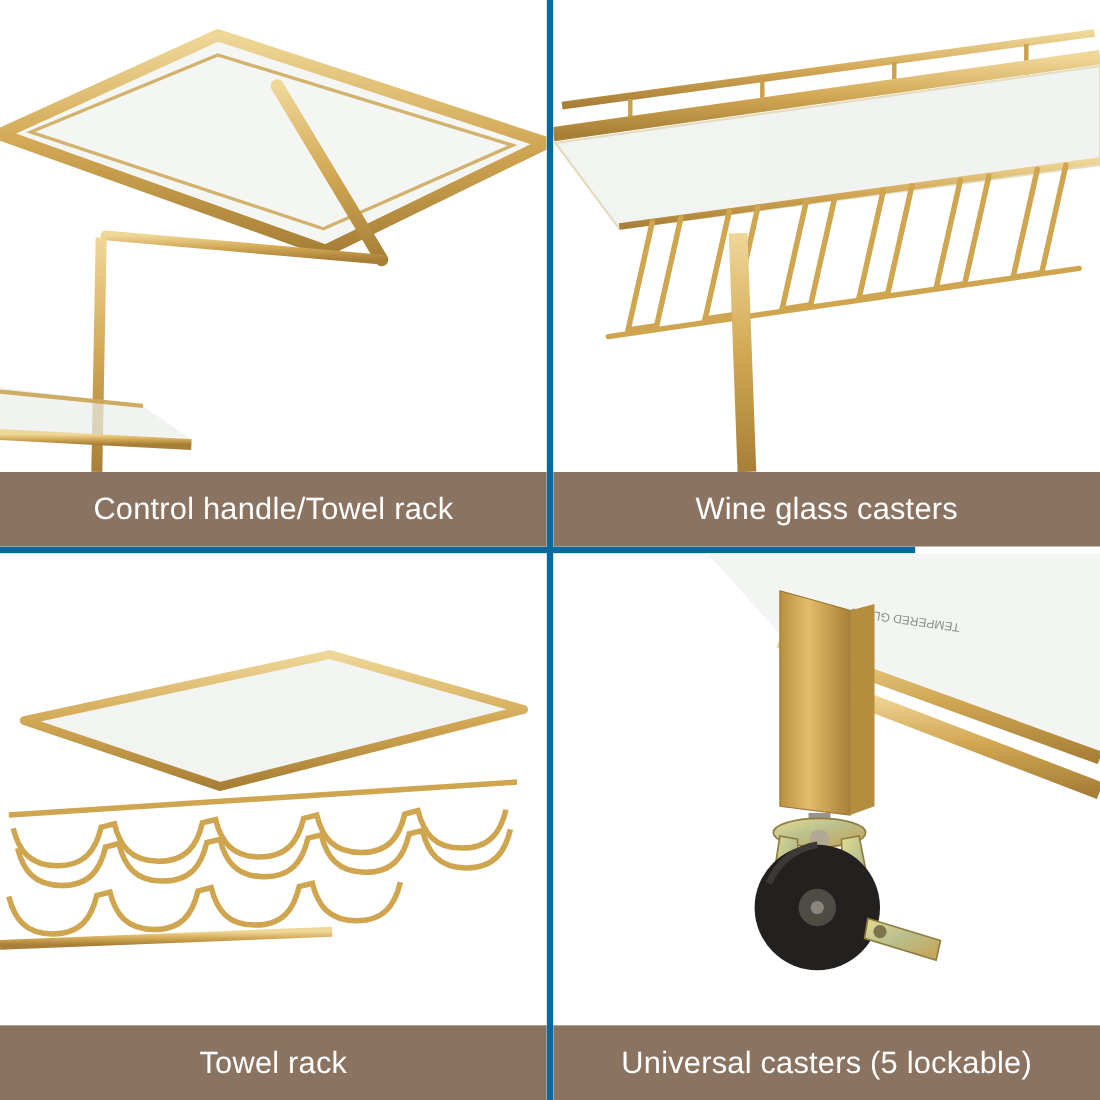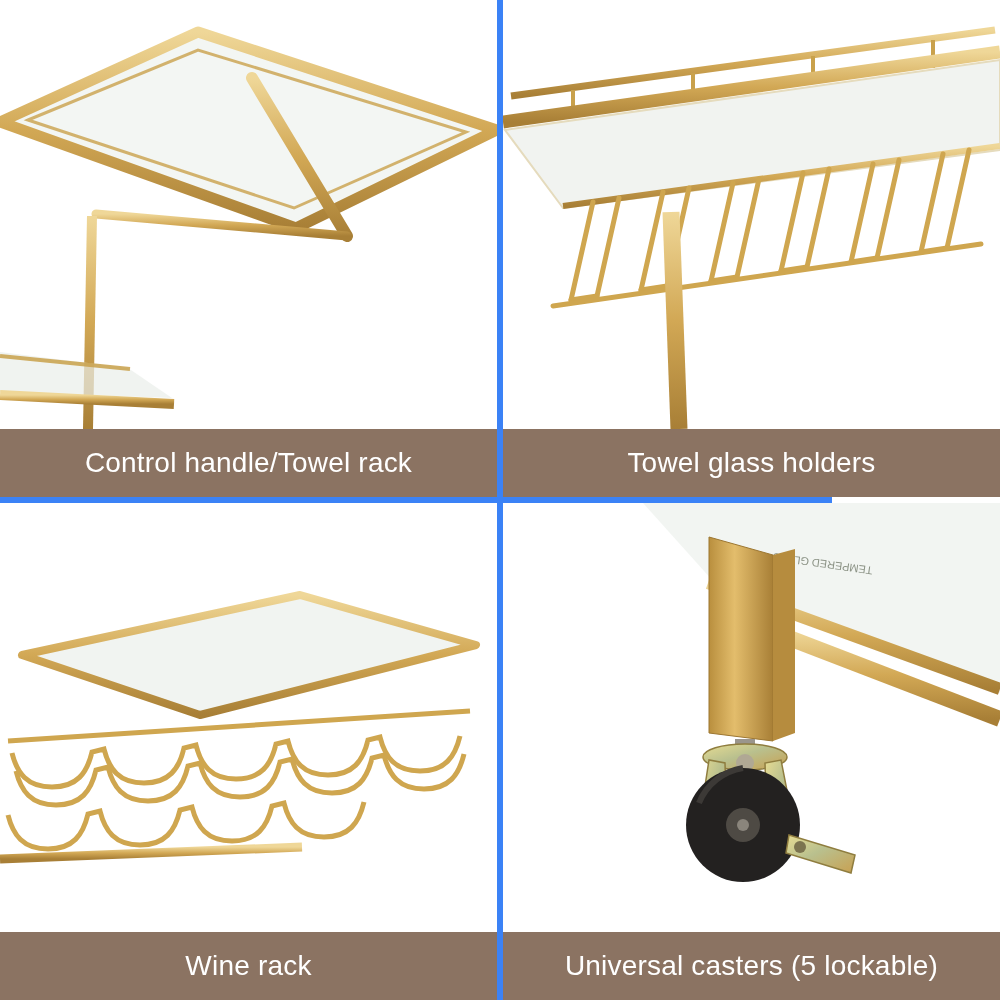--- a/index.html
+++ b/index.html
@@ -3,21 +3,21 @@
 <meta charset="utf-8">
 <style>
   html,body{margin:0;padding:0;background:#ffffff;}
   body{width:1000px;height:1000px;font-family:"Liberation Sans",sans-serif;}
   .grid{
     width:832px;height:1000px;
     display:grid;
     grid-template-columns:497px 497px;
     grid-template-rows:497px 497px;
     gap:6px;
-    background:#3b82f6;
+    background:#0369a1;
   }
   .panel{display:flex;flex-direction:column;background:#ffffff;overflow:hidden;}
   .photo{flex:1 1 auto;height:429px;position:relative;background:#ffffff;}
   .photo svg{display:block;width:100%;height:100%;}
   .caption{
     height:68px;flex:0 0 68px;
     background:#8b7362;color:#ffffff;
     display:flex;align-items:center;justify-content:center;
     font-size:28px;letter-spacing:.2px;
   }
@@ -90,21 +90,21 @@
             <line x1="348" y1="262" x2="374" y2="258"></line>
           <line x1="440" y1="154" x2="418" y2="252"></line>
             <line x1="466" y1="150" x2="444" y2="248"></line>
             <line x1="418" y1="252" x2="444" y2="248"></line>
           <line x1="50" y1="306" x2="478" y2="244"></line>
         </g>
         <line x1="168" y1="212" x2="176" y2="429" stroke="url(#gold2)" stroke-width="17"></line>
       </svg>
     </div>
     <div class="caption">
-      <span>Towel glass holders</span>
+      <span>Wine glass casters</span>
     </div>
   </div>
 
   <div class="panel">
     <div class="photo">
       <svg viewBox="0 0 497 429">
         <defs>
           <linearGradient id="gold3" x1="0" y1="0" x2="0" y2="1">
             <stop offset="0" stop-color="#efd798"></stop>
               <stop offset="0.5" stop-color="#d2a855"></stop>
@@ -118,21 +118,21 @@
         <g stroke="#cfa64f" stroke-width="5" fill="none">
           <path d="M12 250 c5 20 15 34 40 34 c25 0 35 -14 40 -35 l12 -3 c5 20 15 34 40 34 c25 0 35 -14 40 -35 l12 -3 c5 20 15 34 40 34 c25 0 35 -14 40 -35 l12 -3 c5 20 15 34 40 34 c25 0 35 -14 40 -35 l12 -3 c5 20 15 34 40 34 c25 0 35 -14 40 -35"></path>
           <path d="M12 250 c5 20 15 34 40 34 c25 0 35 -14 40 -35 l12 -3 c5 20 15 34 40 34 c25 0 35 -14 40 -35 l12 -3 c5 20 15 34 40 34 c25 0 35 -14 40 -35 l12 -3 c5 20 15 34 40 34 c25 0 35 -14 40 -35 l12 -3 c5 20 15 34 40 34 c25 0 35 -14 40 -35" transform="translate(4,18)"></path>
           <path d="M12 250 c5 20 15 34 40 34 c25 0 35 -14 40 -35 l12 -3 c5 20 15 34 40 34 c25 0 35 -14 40 -35 l12 -3 c5 20 15 34 40 34 c25 0 35 -14 40 -35 l12 -3 c5 20 15 34 40 34 c25 0 35 -14 40 -35" transform="translate(-4,62)"></path>
         </g>
         <line x1="0" y1="356" x2="302" y2="344" stroke="url(#gold3)" stroke-width="9"></line>
         <line x1="300" y1="212" x2="300" y2="429" stroke="url(#gold3)" stroke-width="13"></line>
       </svg>
     </div>
     <div class="caption">
-      <span>Wine rack</span>
+      <span>Towel rack</span>
     </div>
   </div>
 
   <div class="panel">
     <div class="photo">
       <svg viewBox="0 0 497 429">
         <defs>
           <linearGradient id="gold4" x1="0" y1="0" x2="1" y2="0">
             <stop offset="0" stop-color="#b98f3e"></stop>
               <stop offset="0.4" stop-color="#e3bd6c"></stop>

